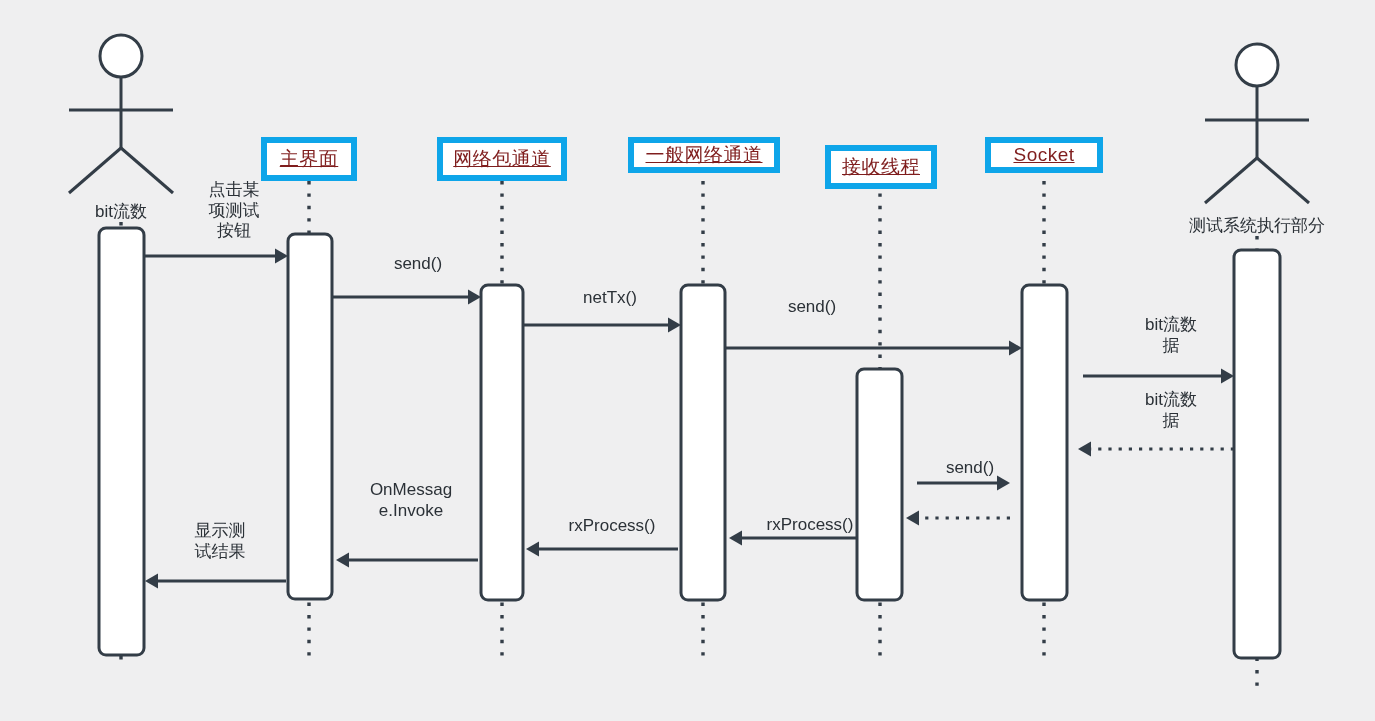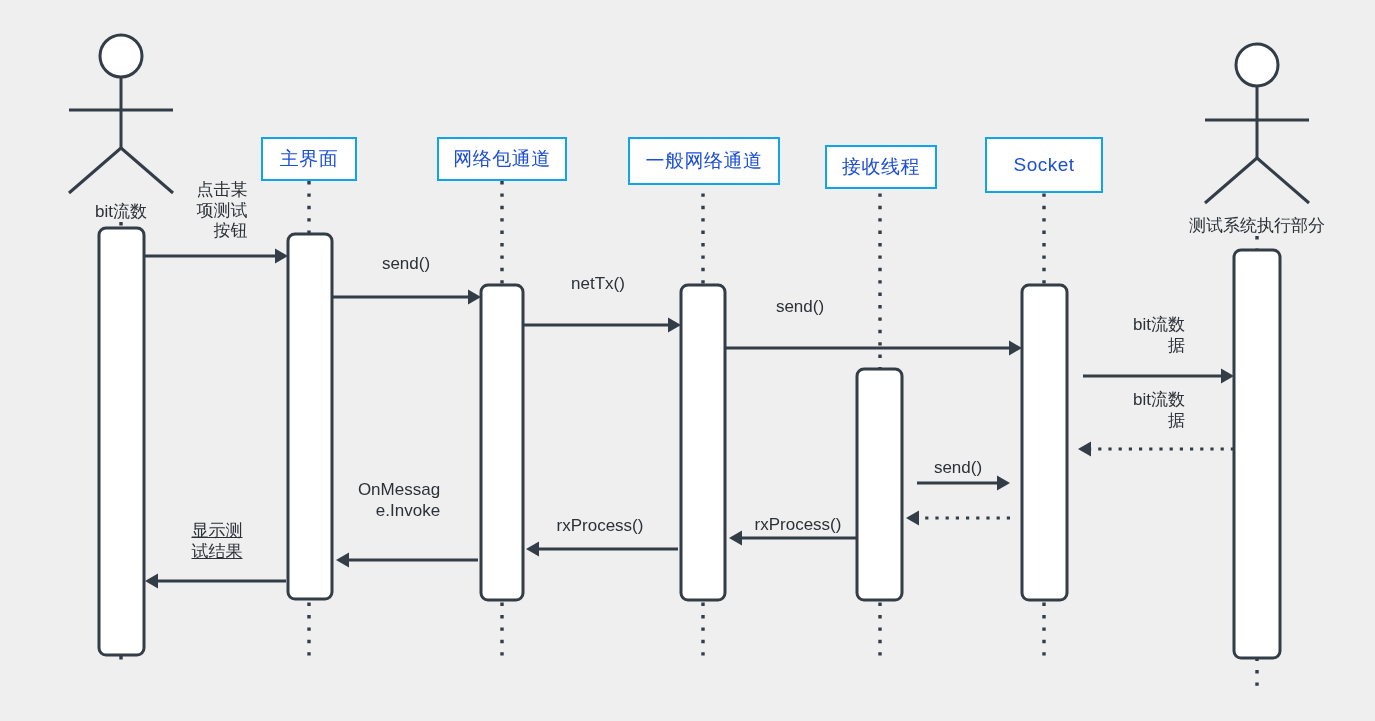--- a/index.html
+++ b/index.html
@@ -18,46 +18,48 @@
   #diagram-svg {
     position: absolute;
     left: 0;
     top: 0;
     width: 1375px;
     height: 721px;
   }
   .hdr-box {
     position: absolute;
     background: #ffffff;
-    border: 2px solid #0ea5e9;
+    border: 6px solid #0ea5e9;
     box-sizing: border-box;
     display: flex;
     align-items: center;
     justify-content: center;
     font-size: 19px;
-    color: #1d4ed8;
+    color: #7f1d1d;
     letter-spacing: 0.5px;
     white-space: nowrap;
+    text-decoration: underline;
   }
   .actor-label {
     position: absolute;
     font-size: 17px;
     color: #2b3137;
     text-align: center;
     white-space: nowrap;
     transform: translateX(-50%);
   }
   .msg-label {
     position: absolute;
     font-size: 17px;
     color: #2b3137;
-    text-align: right;
+    text-align: center;
     line-height: 1.22;
     transform: translateX(-50%);
     white-space: pre-line;
+    margin-left: 12px;
   }
 </style>
 </head>
 <body>
 
 <div id="canvas">
   <svg id="diagram-svg" viewBox="0 0 1375 721" xmlns="http://www.w3.org/2000/svg">
       <g>
         <circle cx="121" cy="56" r="21" fill="#ffffff" stroke="#333d47" stroke-width="3"></circle>
         <line x1="121" y1="76" x2="121" y2="148" stroke="#333d47" stroke-width="3"></line>
@@ -137,40 +139,40 @@
     </svg>
   <div id="overlay">
       <div class="actor-label" style="left: 121px; top: 200px;">bit流数</div>
       <div class="actor-label" style="left: 1257px; top: 214px; text-align: right;">测试系统执行部分</div>
       <div class="hdr-box" style="left: 261px; top: 137px; width: 96px; height: 44px;">
         <span>主界面</span>
       </div>
       <div class="hdr-box" style="left: 437px; top: 137px; width: 130px; height: 44px; text-align: center;">
         <span>网络包通道</span>
       </div>
-      <div class="hdr-box" style="left: 628px; top: 137px; width: 152px; height: 48px;">
+      <div class="hdr-box" style="left: 628px; top: 137px; width: 152px; height: 36px;">
         <span>一般网络通道</span>
       </div>
       <div class="hdr-box" style="left: 825px; top: 145px; width: 112px; height: 44px;">
         <span>接收线程</span>
       </div>
-      <div class="hdr-box" style="left: 985px; top: 137px; width: 118px; height: 56px;">
+      <div class="hdr-box" style="left: 985px; top: 137px; width: 118px; height: 36px;">
         <span>Socket</span>
       </div>
       <div class="msg-label" style="left: 222px; top: 180px;">点击某
 项测试
 按钮</div>
       <div class="msg-label" style="left: 406px; top: 254px;">send()</div>
-      <div class="msg-label" style="left: 598px; top: 274px;">netTx()</div>
+      <div class="msg-label" style="left: 598px; top: 288px;">netTx()</div>
       <div class="msg-label" style="left: 800px; top: 297px;">send()</div>
       <div class="msg-label" style="left: 1159px; top: 315px;">bit流数
 据</div>
       <div class="msg-label" style="left: 1159px; top: 390px;">bit流数
 据</div>
       <div class="msg-label" style="left: 958px; top: 458px;">send()</div>
       <div class="msg-label" style="left: 798px; top: 515px;">rxProcess()</div>
       <div class="msg-label" style="left: 600px; top: 516px;">rxProcess()</div>
       <div class="msg-label" style="left: 399px; top: 480px;">OnMessag
 e.Invoke</div>
-      <div class="msg-label" style="left: 217px; top: 521px; text-decoration: underline;">显示测
+      <div class="msg-label" style="left: 208px; top: 521px;">显示测
 试结果</div>
     </div>
 </div>
 
 </body></html>

